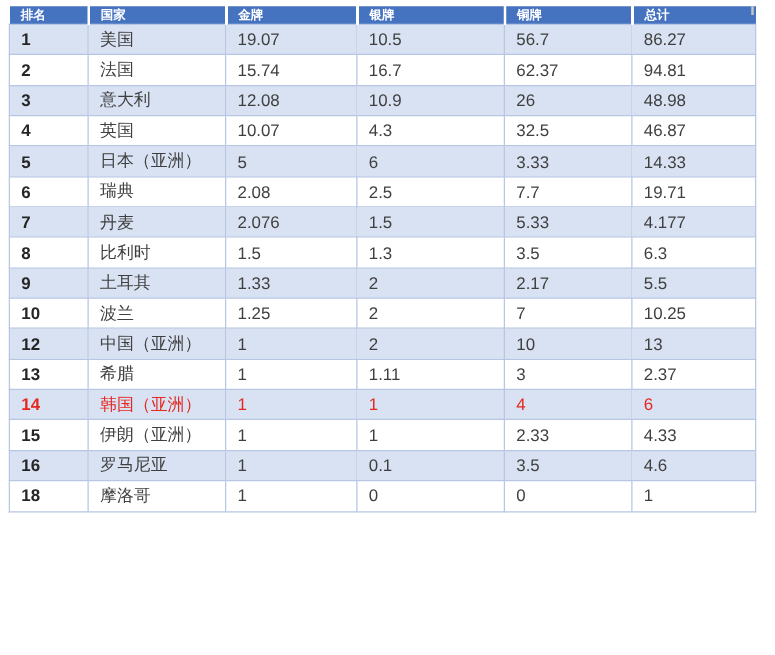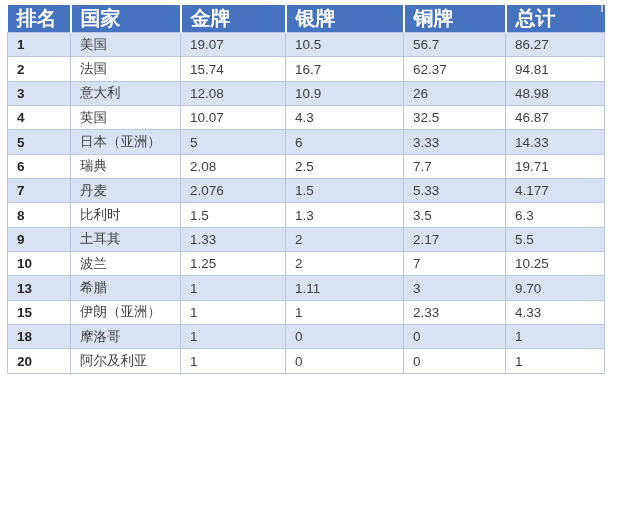--- a/index.html
+++ b/index.html
@@ -23,21 +23,21 @@
   .stage { position: relative; width: 620px; height: 524px; }
   table.medal-table {
     border-collapse: collapse;
     table-layout: fixed;
     margin: 5px 0 0 7px;
     width: 597px;
   }
   thead th {
     background: var(--header-bg);
     color: var(--header-text);
-    font-size: 20px;
+    font-size: 10px;
     font-weight: bold;
     text-align: left;
     vertical-align: middle;
     height: 14px;
     padding: 0 0 0 9px;
     border-right: 2px solid #ffffff;
     white-space: nowrap;
     overflow: hidden;
   }
   thead th:last-child { border-right: none; }
@@ -168,46 +168,62 @@
         </tr>
         <tr>
           <td class="rank">10</td>
           <td>波兰</td>
           <td>1.25</td>
           <td>2</td>
           <td>7</td>
           <td>10.25</td>
         </tr>
         <tr>
+          <td class="rank">12</td>
+          <td>中国（亚洲）</td>
+          <td>1</td>
+          <td>2</td>
+          <td>10</td>
+          <td>13</td>
+        </tr>
+        <tr>
           <td class="rank">13</td>
           <td>希腊</td>
           <td>1</td>
           <td>1.11</td>
           <td>3</td>
-          <td>9.70</td>
+          <td>2.37</td>
+        </tr>
+        <tr class="highlight">
+          <td class="rank">14</td>
+          <td>韩国（亚洲）</td>
+          <td>1</td>
+          <td>1</td>
+          <td>4</td>
+          <td>6</td>
         </tr>
         <tr>
           <td class="rank">15</td>
           <td>伊朗（亚洲）</td>
           <td>1</td>
           <td>1</td>
           <td>2.33</td>
           <td>4.33</td>
         </tr>
         <tr>
+          <td class="rank">16</td>
+          <td>罗马尼亚</td>
+          <td>1</td>
+          <td>0.1</td>
+          <td>3.5</td>
+          <td>4.6</td>
+        </tr>
+        <tr>
           <td class="rank">18</td>
           <td>摩洛哥</td>
-          <td>1</td>
-          <td>0</td>
-          <td>0</td>
-          <td>1</td>
-        </tr>
-        <tr>
-          <td class="rank">20</td>
-          <td>阿尔及利亚</td>
           <td>1</td>
           <td>0</td>
           <td>0</td>
           <td>1</td>
         </tr>
       </tbody>
   </table>
 </div>
 
 </body></html>

